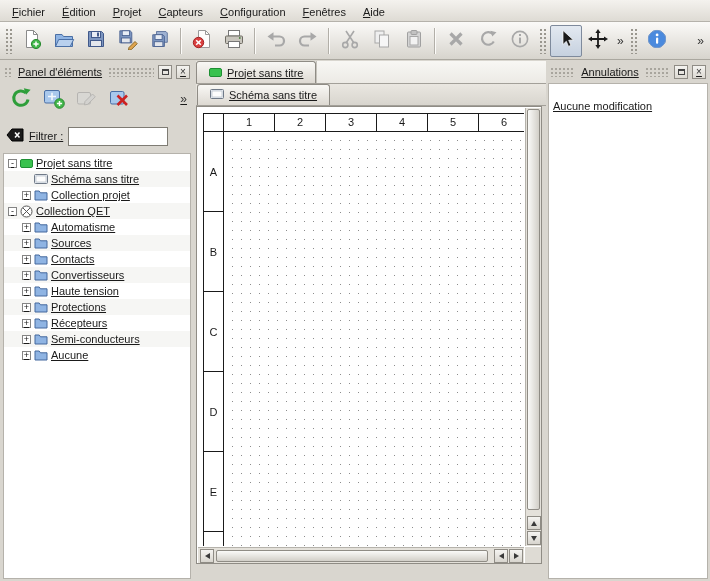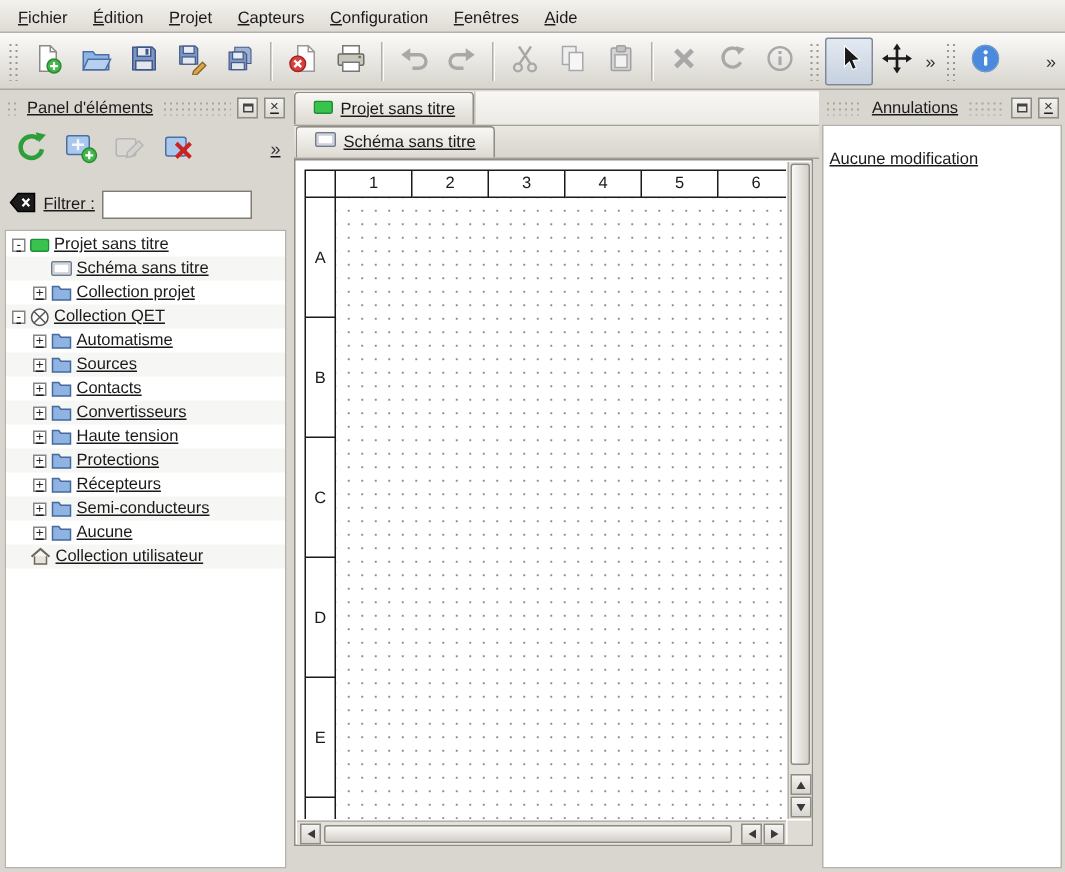--- a/index.html
+++ b/index.html
@@ -516,30 +516,20 @@
         </div>
         <div class="tree-row lvl1">
           <span class="exp">+</span>
           <span class="ticon">
               <svg width="14" height="12" viewBox="0 0 14 12">
                 <path d="M1 2 h4.2 l1.3 1.8 h6.5 v7.2 h-12 z" fill="#8fb4e3" stroke="#44699d"></path>
               </svg>
             </span>
           <span class="tlabel">Aucune</span>
         </div>
-        <div class="tree-row lvl0">
-          <span class="exp none"></span>
-          <span class="ticon">
-              <svg width="14" height="12" viewBox="0 0 14 12">
-                <path d="M1 6.2 L7 1 L13 6.2" fill="none" stroke="#6b675e" stroke-width="1.4"></path>
-                <path d="M3 5.8 V11 H11 V5.8" fill="#e8e4dc" stroke="#6b675e"></path>
-              </svg>
-            </span>
-          <span class="tlabel">Collection utilisateur</span>
-        </div>
       </div>
     </div>
 
     <div class="center">
       <div class="project-tabbar">
         <div class="tab">
           <span><svg width="13" height="9" viewBox="0 0 13 9">
                 <rect x="0.5" y="0.5" width="12" height="8" rx="1.5" fill="#39c24e" stroke="#1e8f33"></rect>
               </svg></span>
           <span>Projet sans titre</span>

